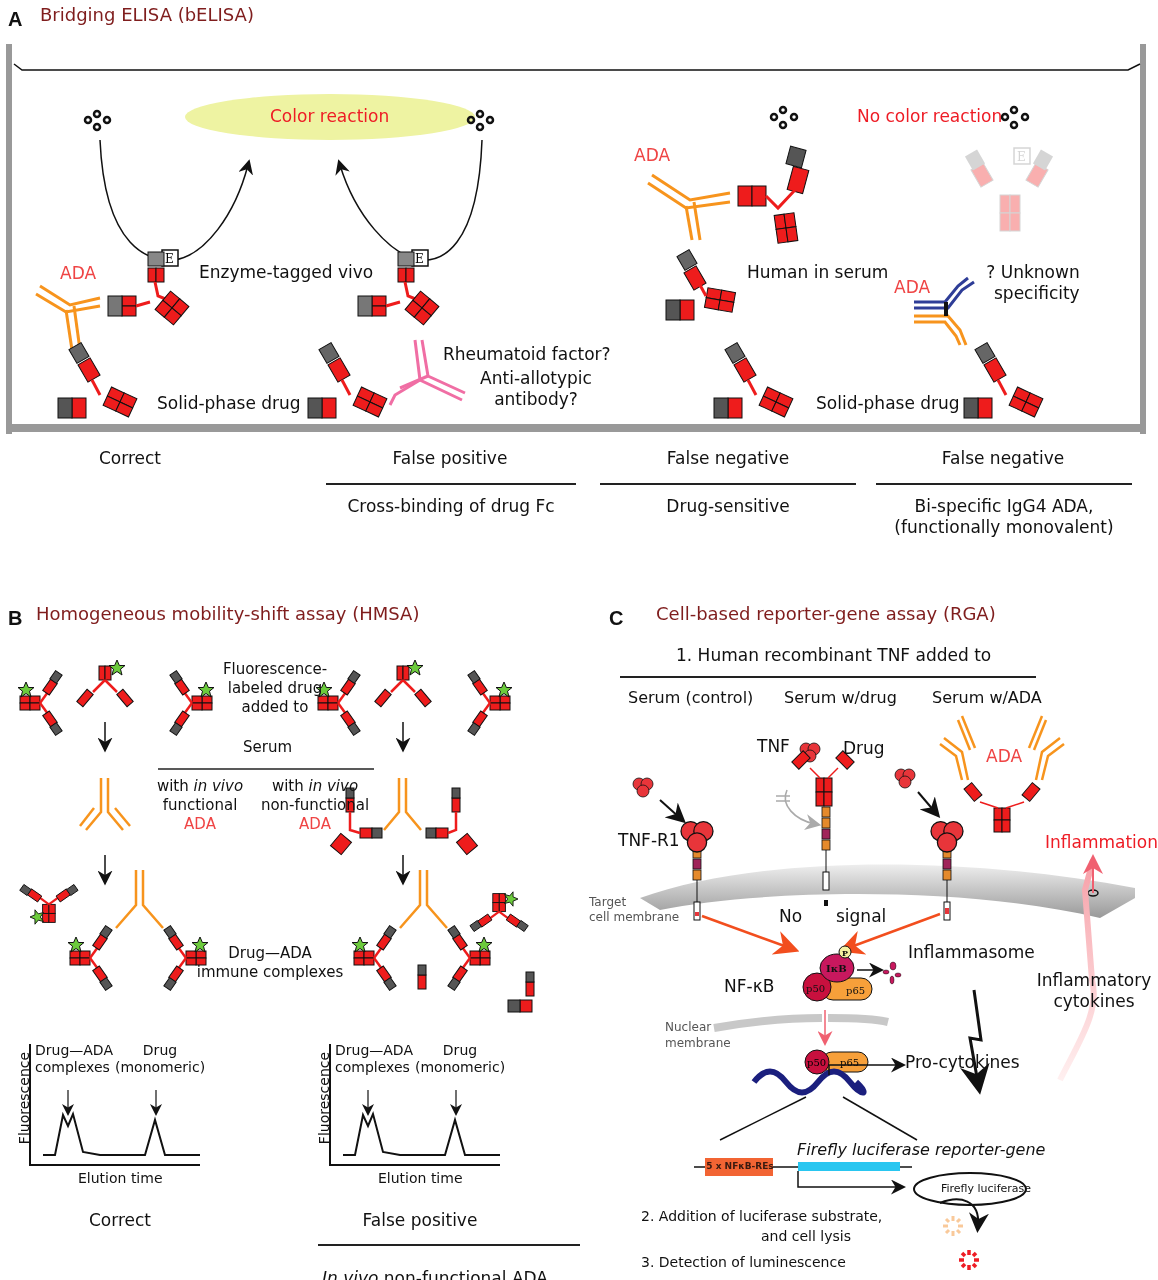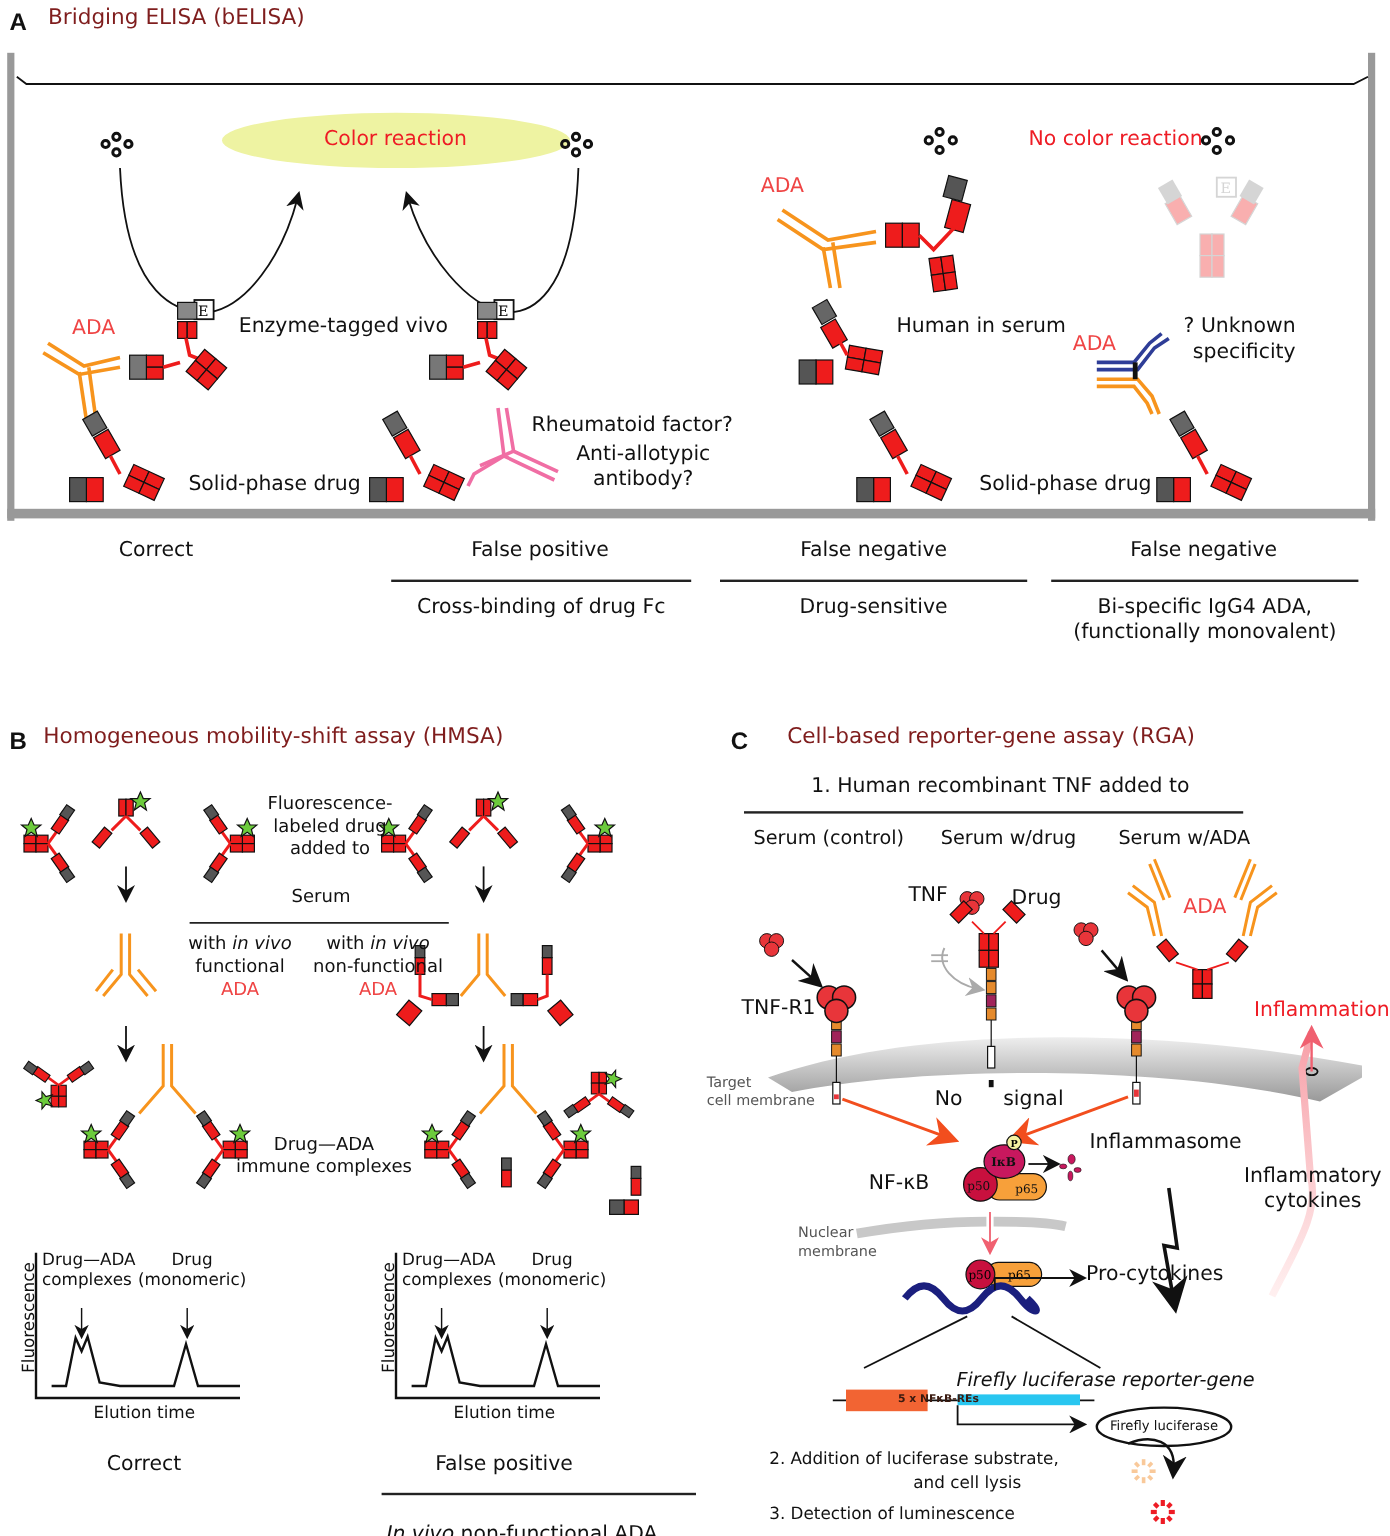--- a/index.html
+++ b/index.html
@@ -601,16 +601,16 @@
 <div class="abs xs" style="left:589px;top:895px;line-height:1.25;"><span>Target</span><br><span>cell membrane</span></div>
 <div class="abs lbl" style="left:779px;top:906px;">No</div>
 <div class="abs lbl" style="left:836px;top:906px;">signal</div>
 <div class="abs lbl red" style="left:1033px;top:832px;margin-left:12px;">Inflammation</div>
 <div class="abs lbl" style="left:908px;top:942px;">Inflammasome</div>
 <div class="abs lbl lbl-c" style="left:1030px;top:970px;width:128px;"><span>Inflammatory</span><br><span>cytokines</span></div>
 <div class="abs lbl" style="left:724px;top:976px;">NF-κB</div>
 <div class="abs xs" style="left:665px;top:1020px;line-height:1.3;"><span>Nuclear</span><br><span>membrane</span></div>
 <div class="abs lbl" style="left:905px;top:1052px;">Pro-cytokines</div>
 <div class="abs lbl italic" style="left:797px;top:1140px;font-size:16px;">Firefly luciferase reporter-gene</div>
-<div class="abs" style="left:736px;top:1161px;width:92px;text-align:center;font-size:9px;font-weight:bold;color:#3a1a10;">5 x NFκB-REs</div>
-<div class="abs" style="left:914px;top:1182px;width:112px;text-align:center;font-size:11px;">Firefly luciferase</div>
+<div class="abs" style="left:694px;top:1161px;width:92px;text-align:center;font-size:9px;font-weight:bold;color:#3a1a10;">5 x NFκB-REs</div>
+<div class="abs" style="left:914px;top:1182px;width:112px;text-align:center;font-size:11px;padding-left:16px;">Firefly luciferase</div>
 <div class="abs sm" style="left:641px;top:1207px;font-size:14px;line-height:1.4;"><span>2. Addition of luciferase substrate,</span><br><span style="padding-left:120px">and cell lysis</span></div>
 <div class="abs sm" style="left:641px;top:1254px;font-size:14px;">3. Detection of luminescence</div>
 
 </body></html>

